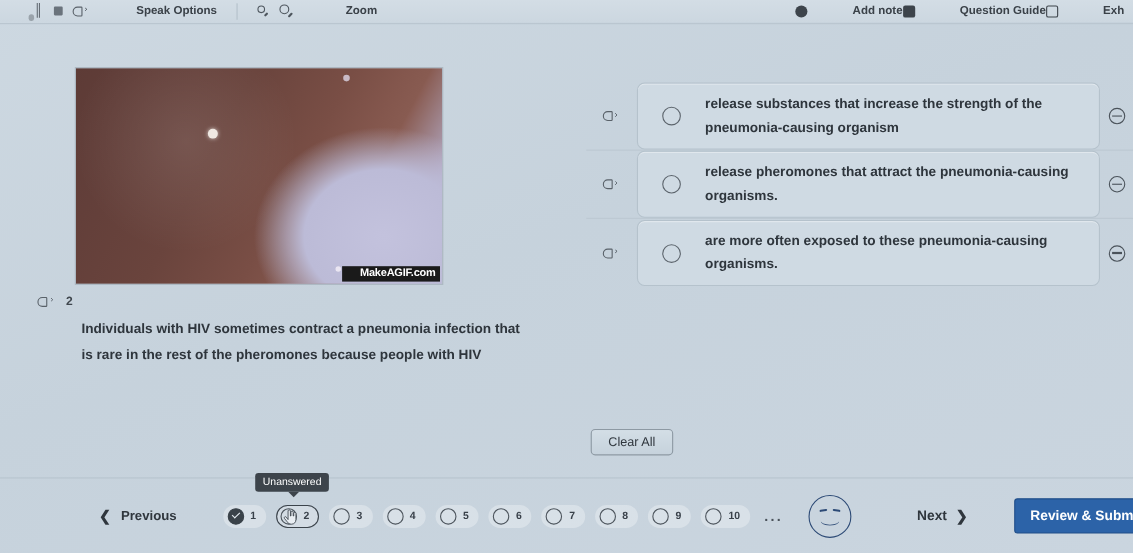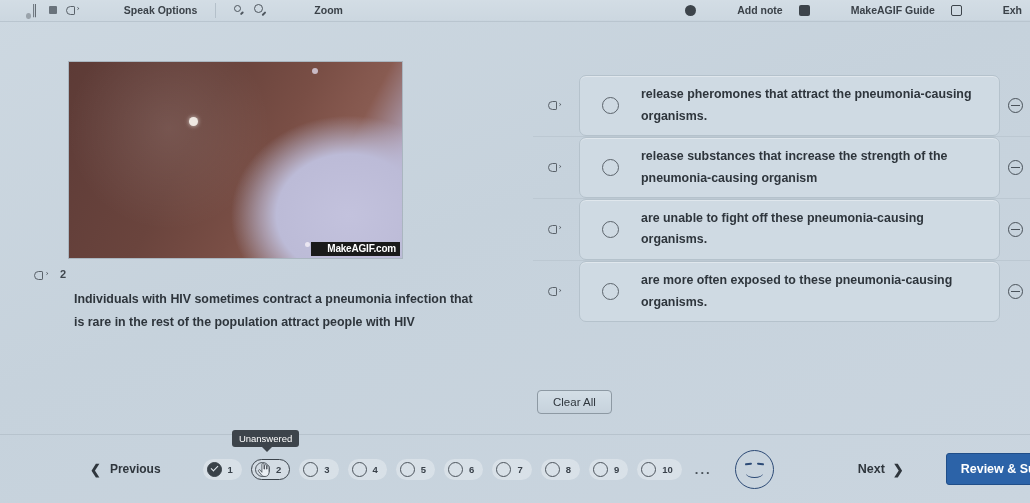--- a/index.html
+++ b/index.html
@@ -18,21 +18,21 @@
 
   
   .toolbar {
     position: absolute; left:0; top:0; width:1030px; height:20px;
     background: linear-gradient(180deg,#d3dde5 0%, #ccd7e0 100%);
     display:flex; align-items:center;
     font-size: 10.5px; color:#333a41; font-weight:700;
     overflow:hidden;
   }
   .tb-left { display:flex; align-items:center; gap:9px; padding-left:22px; }
-  .tb-right { display:flex; align-items:center; gap:16px; margin-left:auto; padding-right:8px;justify-content:flex-end; }
+  .tb-right { display:flex; align-items:center; margin-left:auto; padding-right:8px;justify-content:flex-end; }
   .tb-item { display:flex; align-items:center; gap:5px; white-space:nowrap; color:#3a4148; }
   .tb-divider { width:1px; height:15px; background:#b4c0ca; margin:0 9px; }
   .ico { display:inline-block; line-height:0; }
   .blob-ico {
     width:13px; height:13px; border-radius:50%;
     background:#474f57;
     position:relative;
   }
   .blob-ico::after{
     content:""; position:absolute; left:3.5px; top:3px;
@@ -255,21 +255,21 @@
   .smiley .eye.l { left:9px; transform:rotate(-8deg);}
   .smiley .eye.r { right:9px; transform:rotate(8deg);}
   .smiley .mouth {
     position:absolute; left:10px; top:18px;
     width:17px; height:9px;
     border-bottom:1.8px solid #2b4a78;
     border-radius:0 0 50% 50%;
   }
   .next-btn {
     display:flex; align-items:center; gap:8px;
-    margin-left:84px;
+    margin-left:60px;
     font-size:12.5px; font-weight:700; color:#2f363d;text-align:center;
   }
   .submit-btn {
     margin-left:42px;
     background:#2a63ab;
     color:#ffffff;
     font-size:12.5px; font-weight:700;
     padding:8px 14px;
     border:1px solid #1e4e8c;
     border-radius:3px;
@@ -306,21 +306,21 @@
         <span class="toolbar-label" style="margin-left:6px;">Zoom</span>
       </span>
     </div>
     <div class="tb-right">
       <span class="tb-item">
         <span class="ico" style="width:11px;height:11px;border-radius:50%;background:#3d444b;display:inline-block;"></span>
         <span class="toolbar-label">Add note</span>
       </span>
       <span class="tb-item">
         <span class="ico" style="width:11px;height:11px;border-radius:2px;background:#3d444b;display:inline-block;"></span>
-        <span class="toolbar-label">MakeAGIF Guide</span>
+        <span class="toolbar-label">Question Guide</span>
       </span>
       <span class="tb-item">
         <span class="ico" style="width:11px;height:11px;border:1.4px solid #3d444b;border-radius:2px;display:inline-block;"></span>
         <span class="toolbar-label">Exh</span>
       </span>
     </div>
   </div>
 
   <div class="content">
     <div class="hairline-top"></div>
@@ -333,72 +333,57 @@
         <span class="dot3"></span>
         <span class="watermark">MakeAGIF.com</span>
       </div>
 
       <span class="q-speaker">
         <span class="spk">
           <span class="body"></span><span class="w1"></span>
         </span>
       </span>
       <div class="q-number">2</div>
-      <div class="q-text">Individuals with HIV sometimes contract a pneumonia infection that is rare in the rest of the population attract people with HIV</div>
+      <div class="q-text">Individuals with HIV sometimes contract a pneumonia infection that is rare in the rest of the pheromones because people with HIV</div>
     </div>
 
     <div class="options">
 
       <div class="opt-row">
         <span class="opt-speaker">
           <span class="spk">
               <span class="body"></span>
               <span class="w1"></span>
             </span>
         </span>
         <div class="opt-card">
           <span class="opt-radio"></span>
-          <span class="opt-text">release pheromones that attract the pneumonia-causing organisms.</span>
+          <span class="opt-text">release substances that increase the strength of the pneumonia-causing organism</span>
         </div>
         <span class="opt-eliminate">
           <span class="elim-circle"></span>
         </span>
       </div>
 
       <div class="opt-row">
         <span class="opt-speaker">
           <span class="spk">
               <span class="body"></span>
               <span class="w1"></span>
             </span>
         </span>
         <div class="opt-card">
           <span class="opt-radio"></span>
-          <span class="opt-text">release substances that increase the strength of the pneumonia-causing organism</span>
+          <span class="opt-text">release pheromones that attract the pneumonia-causing organisms.</span>
         </div>
         <span class="opt-eliminate">
           <span class="elim-circle"></span>
         </span>
       </div>
 
-      <div class="opt-row" style="min-height:56px;">
-        <span class="opt-speaker">
-          <span class="spk">
-              <span class="body"></span>
-              <span class="w1"></span>
-            </span>
-        </span>
-        <div class="opt-card" style="min-height:40px;">
-          <span class="opt-radio"></span>
-          <span class="opt-text">are unable to fight off these pneumonia-causing organisms.</span>
-        </div>
-        <span class="opt-eliminate">
-          <span class="elim-circle"></span>
-        </span>
-      </div>
 
       <div class="opt-row" style="border-bottom:none;">
         <span class="opt-speaker">
           <span class="spk">
               <span class="body"></span>
               <span class="w1"></span>
             </span>
         </span>
         <div class="opt-card">
           <span class="opt-radio"></span>

